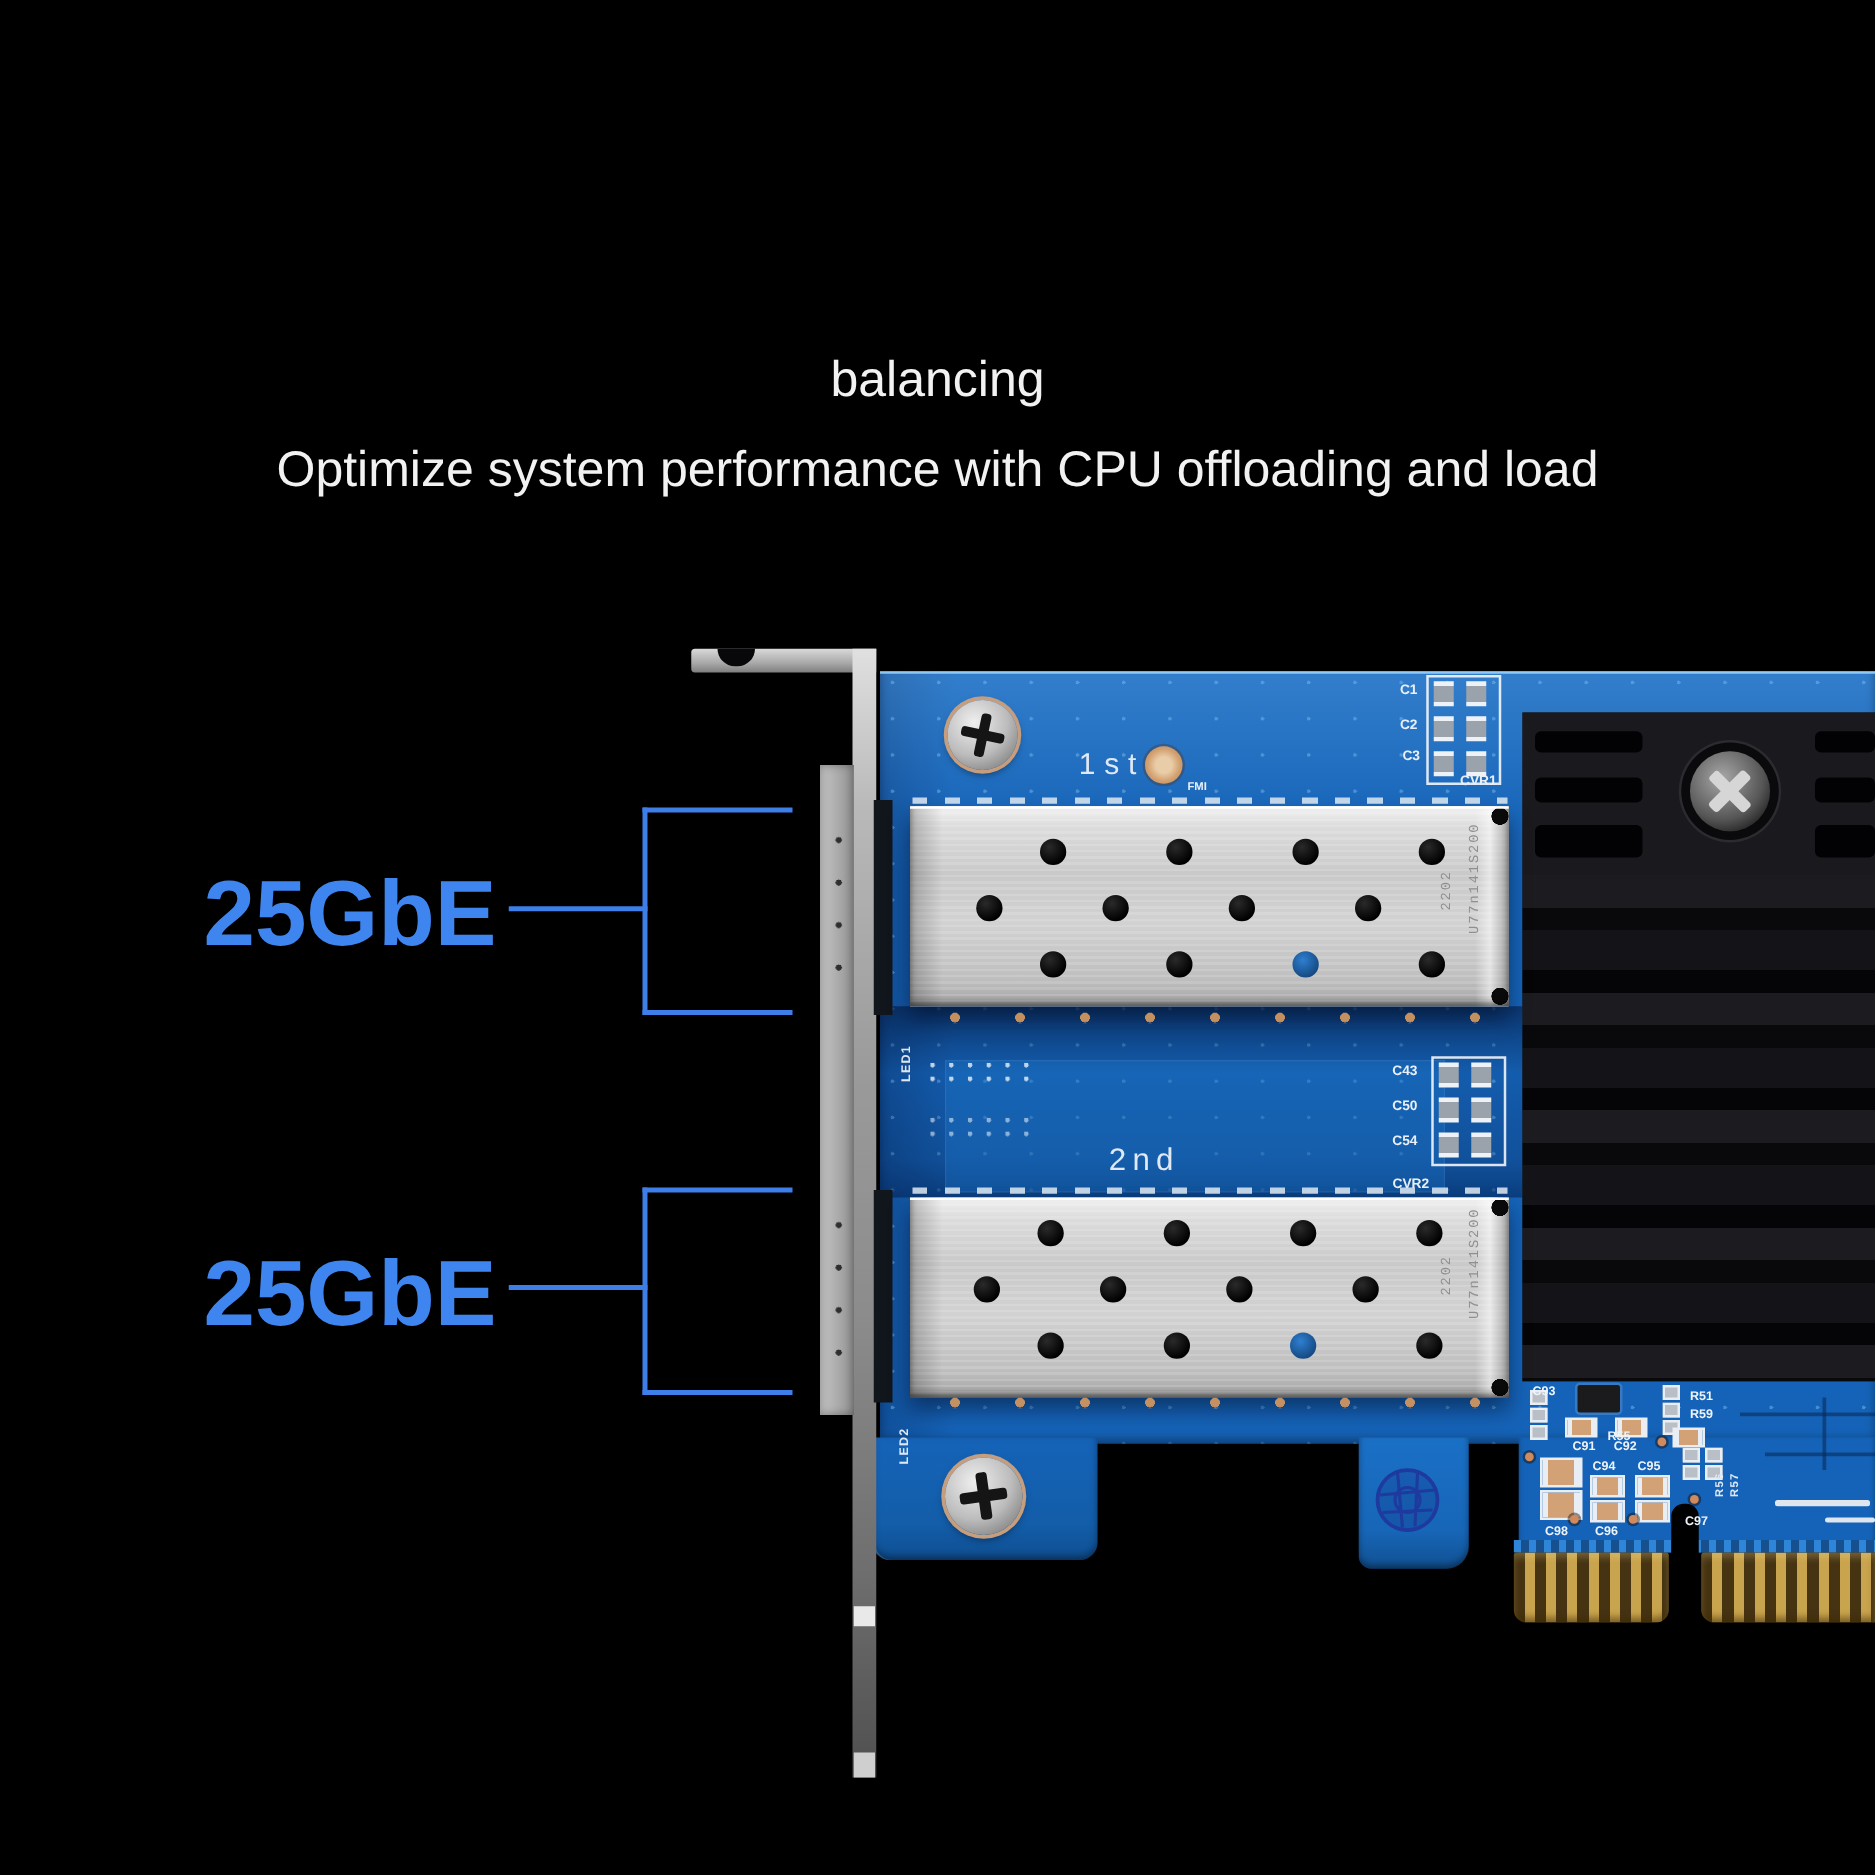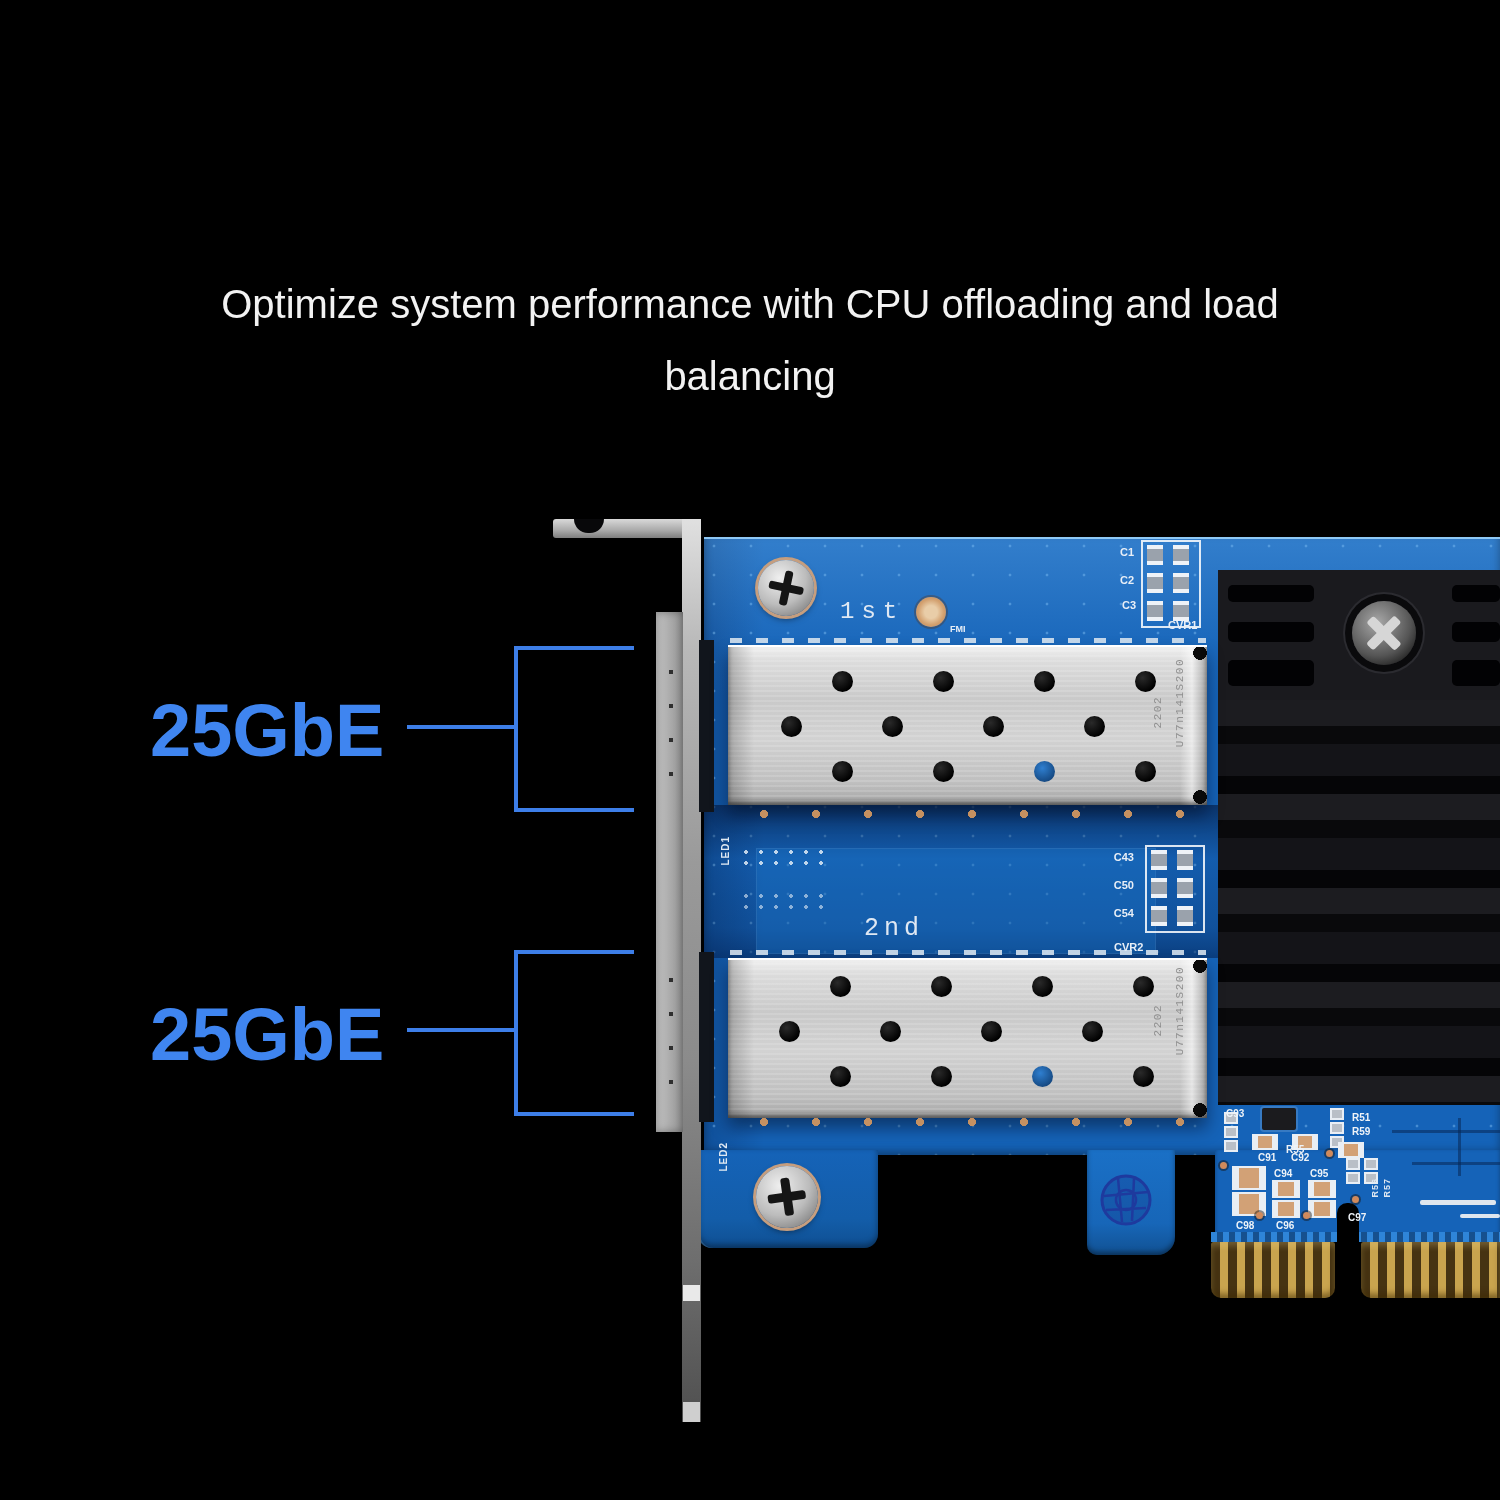--- a/index.html
+++ b/index.html
@@ -8,21 +8,21 @@
   .abs{position:absolute;}
 
   
   .title{position:absolute;left:0;top:150px;width:1500px;margin:0;text-align:center;
          color:#ffffff;font-size:78px;font-weight:800;letter-spacing:-2px;}
   .subtitle{position:absolute;left:0;top:268px;width:1500px;text-align:center;
             color:#f2f2f2;font-size:40px;font-weight:400;line-height:72px;}
 
   
   .speed-label{position:absolute;left:150px;width:260px;color:#3f85f0;
-               font-size:74px;font-weight:600;letter-spacing:0;}
+               font-size:74px;font-weight:600;letter-spacing:0;text-align:center;}
   .sl1{top:688px;} .sl2{top:992px;}
   .cl{position:absolute;background:#3d7ee8;}
   .c1h{left:407px;top:725px;width:111px;height:4px;}
   .c1v{left:514px;top:646px;width:4px;height:166px;}
   .c1a{left:514px;top:646px;width:120px;height:4px;}
   .c1b{left:514px;top:808px;width:120px;height:4px;}
   .c2h{left:407px;top:1028px;width:111px;height:4px;}
   .c2v{left:514px;top:950px;width:4px;height:166px;}
   .c2a{left:514px;top:950px;width:120px;height:4px;}
   .c2b{left:514px;top:1112px;width:120px;height:4px;}
@@ -126,21 +126,21 @@
   .s2::after{transform:translate(-50%,-50%) rotate(82deg);}
   .s3{left:1352px;top:601px;width:64px;height:64px;
     background:radial-gradient(circle at 40% 34%,#a8a8a8,#555 58%,#1a1a1a 86%);
     box-shadow:0 0 0 7px #0a0a0c, 0 0 0 9px #2b2b30;}
   .s3::before,.s3::after{background:#d6d6d6;}
   .s3::before{transform:translate(-50%,-50%) rotate(45deg);}
   .s3::after{transform:translate(-50%,-50%) rotate(135deg);}
 
   
   .silk{position:absolute;color:#e9eff7;}
-  .port-num{font-family:Liberation Mono, monospace;color:#dfe8f3;}
+  .port-num{font-family:Liberation Sans, sans-serif;color:#dfe8f3;margin-left:23px;}
   .t-1st{left:840px;top:598px;font-size:24px;letter-spacing:7px;}
   .t-2nd{left:864px;top:914px;font-size:25px;letter-spacing:5px;}
   .fmi-pad{left:916px;top:597px;width:30px;height:30px;border-radius:50%;
     background:radial-gradient(circle,#e9cda8 30%,#d3a170 60%,#b97f52);
     box-shadow:0 0 0 2px rgba(90,50,20,.35);}
   .t-fmi{left:950px;top:624px;font-size:9px;font-weight:bold;}
   .ref{font-size:11px;font-weight:bold;text-align:right;width:38px;}
   .rc1{left:1096px;top:546px;} .rc2{left:1096px;top:574px;} .rc3{left:1098px;top:599px;}
   .rc43{left:1096px;top:851px;} .rc50{left:1096px;top:879px;} .rc54{left:1096px;top:907px;}
   .pads3{position:absolute;width:56px;height:84px;border:2px solid rgba(255,255,255,.85);}
@@ -181,22 +181,22 @@
 
   
   .stamp{left:1098px;top:1172px;width:56px;height:56px;}
 </style>
 </head>
 <body>
 
 <div class="stage">
 
   <div class="subtitle">
+    <div>balancing</div>
     <div>Optimize system performance with CPU offloading and load</div>
-    <div>balancing</div>
   </div>
 
   <div class="speed-label sl1">25GbE</div>
   <i class="cl c1h"></i>
   <i class="cl c1v"></i>
   <i class="cl c1a"></i>
   <i class="cl c1b"></i>
 
   <div class="speed-label sl2">25GbE</div>
   <i class="cl c2h"></i>

